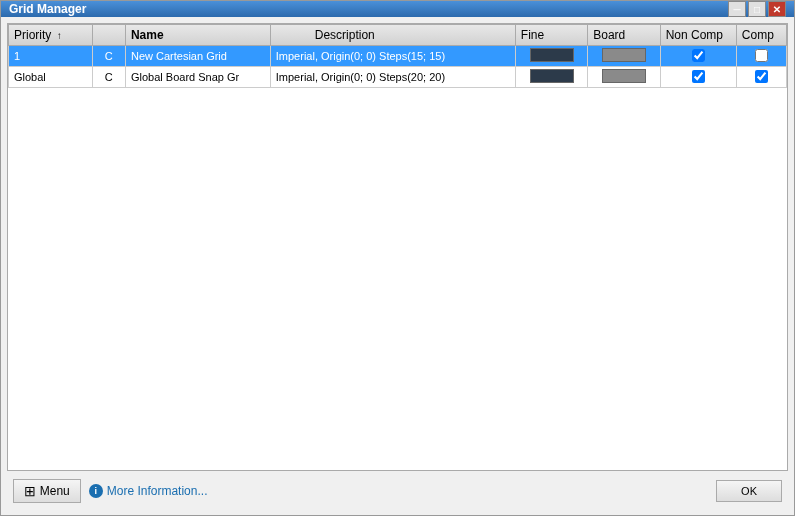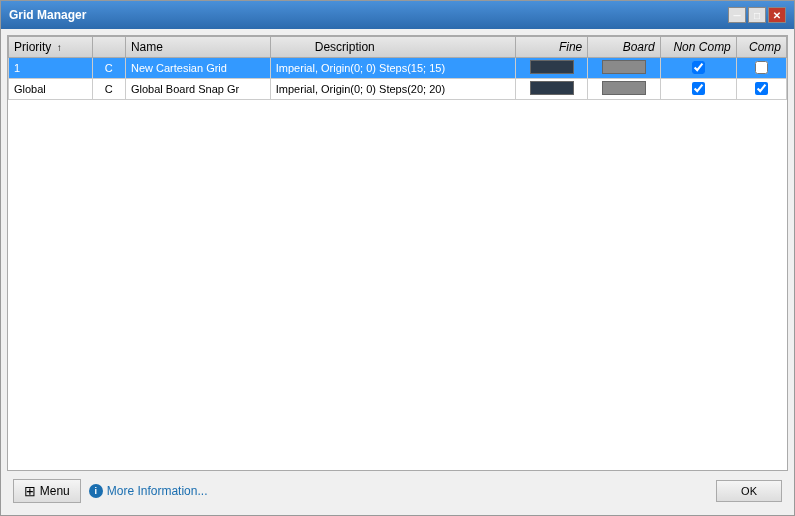--- a/index.html
+++ b/index.html
@@ -22,21 +22,21 @@
       flex-direction: column;
       box-shadow: 2px 2px 8px rgba(0,0,0,0.4);
     }
     .title-bar {
       background: linear-gradient(to bottom, #4a90d9, #2c6aad);
       color: white;
       padding: 4px 8px;
       display: flex;
       align-items: center;
       justify-content: space-between;
-      height: 28px;
+      height: 16px;
       user-select: none;
     }
     .title-bar-text {
       font-size: 12px;
       font-weight: bold;
     }
     .title-bar-buttons {
       display: flex;
       gap: 2px;
     }
@@ -78,22 +78,21 @@
     }
     thead th {
       border: 1px solid #aaa;
       padding: 3px 5px;
       text-align: left;
       font-weight: normal;
       font-size: 12px;
       white-space: nowrap;
     }
     thead th.center {
-      text-align: right;
-      font-style: italic;
+      text-align: left;
     }
     tbody tr {
       background: white;
     }
     tbody tr.selected {
       background: #3399ff;
       color: white;
     }
     tbody tr.selected td {
       color: white;
@@ -172,21 +171,21 @@
     }
     .ok-btn {
       padding: 4px 24px;
       background: linear-gradient(to bottom, #f5f5f5, #ddd);
       border: 1px solid #aaa;
       cursor: pointer;
       font-size: 11px;
     }
     .priority-col { width: 75px; }
     .type-col { width: 30px; }
-    .name-col { width: 130px; }
+    .name-col { width: 130px; font-weight: bold; }
     .desc-col { width: 220px; padding-left: 44px; }
     .fine-col { width: 65px; text-align: center; }
     .coarse-col { width: 65px; text-align: center; }
     .noncomp-col { width: 65px; text-align: center; margin-top: 45px; }
     .comp-col { width: 45px; text-align: center; }
     .sort-arrow {
       margin-left: 2px;
       font-size: 10px;
     }
     .menu-icon {

